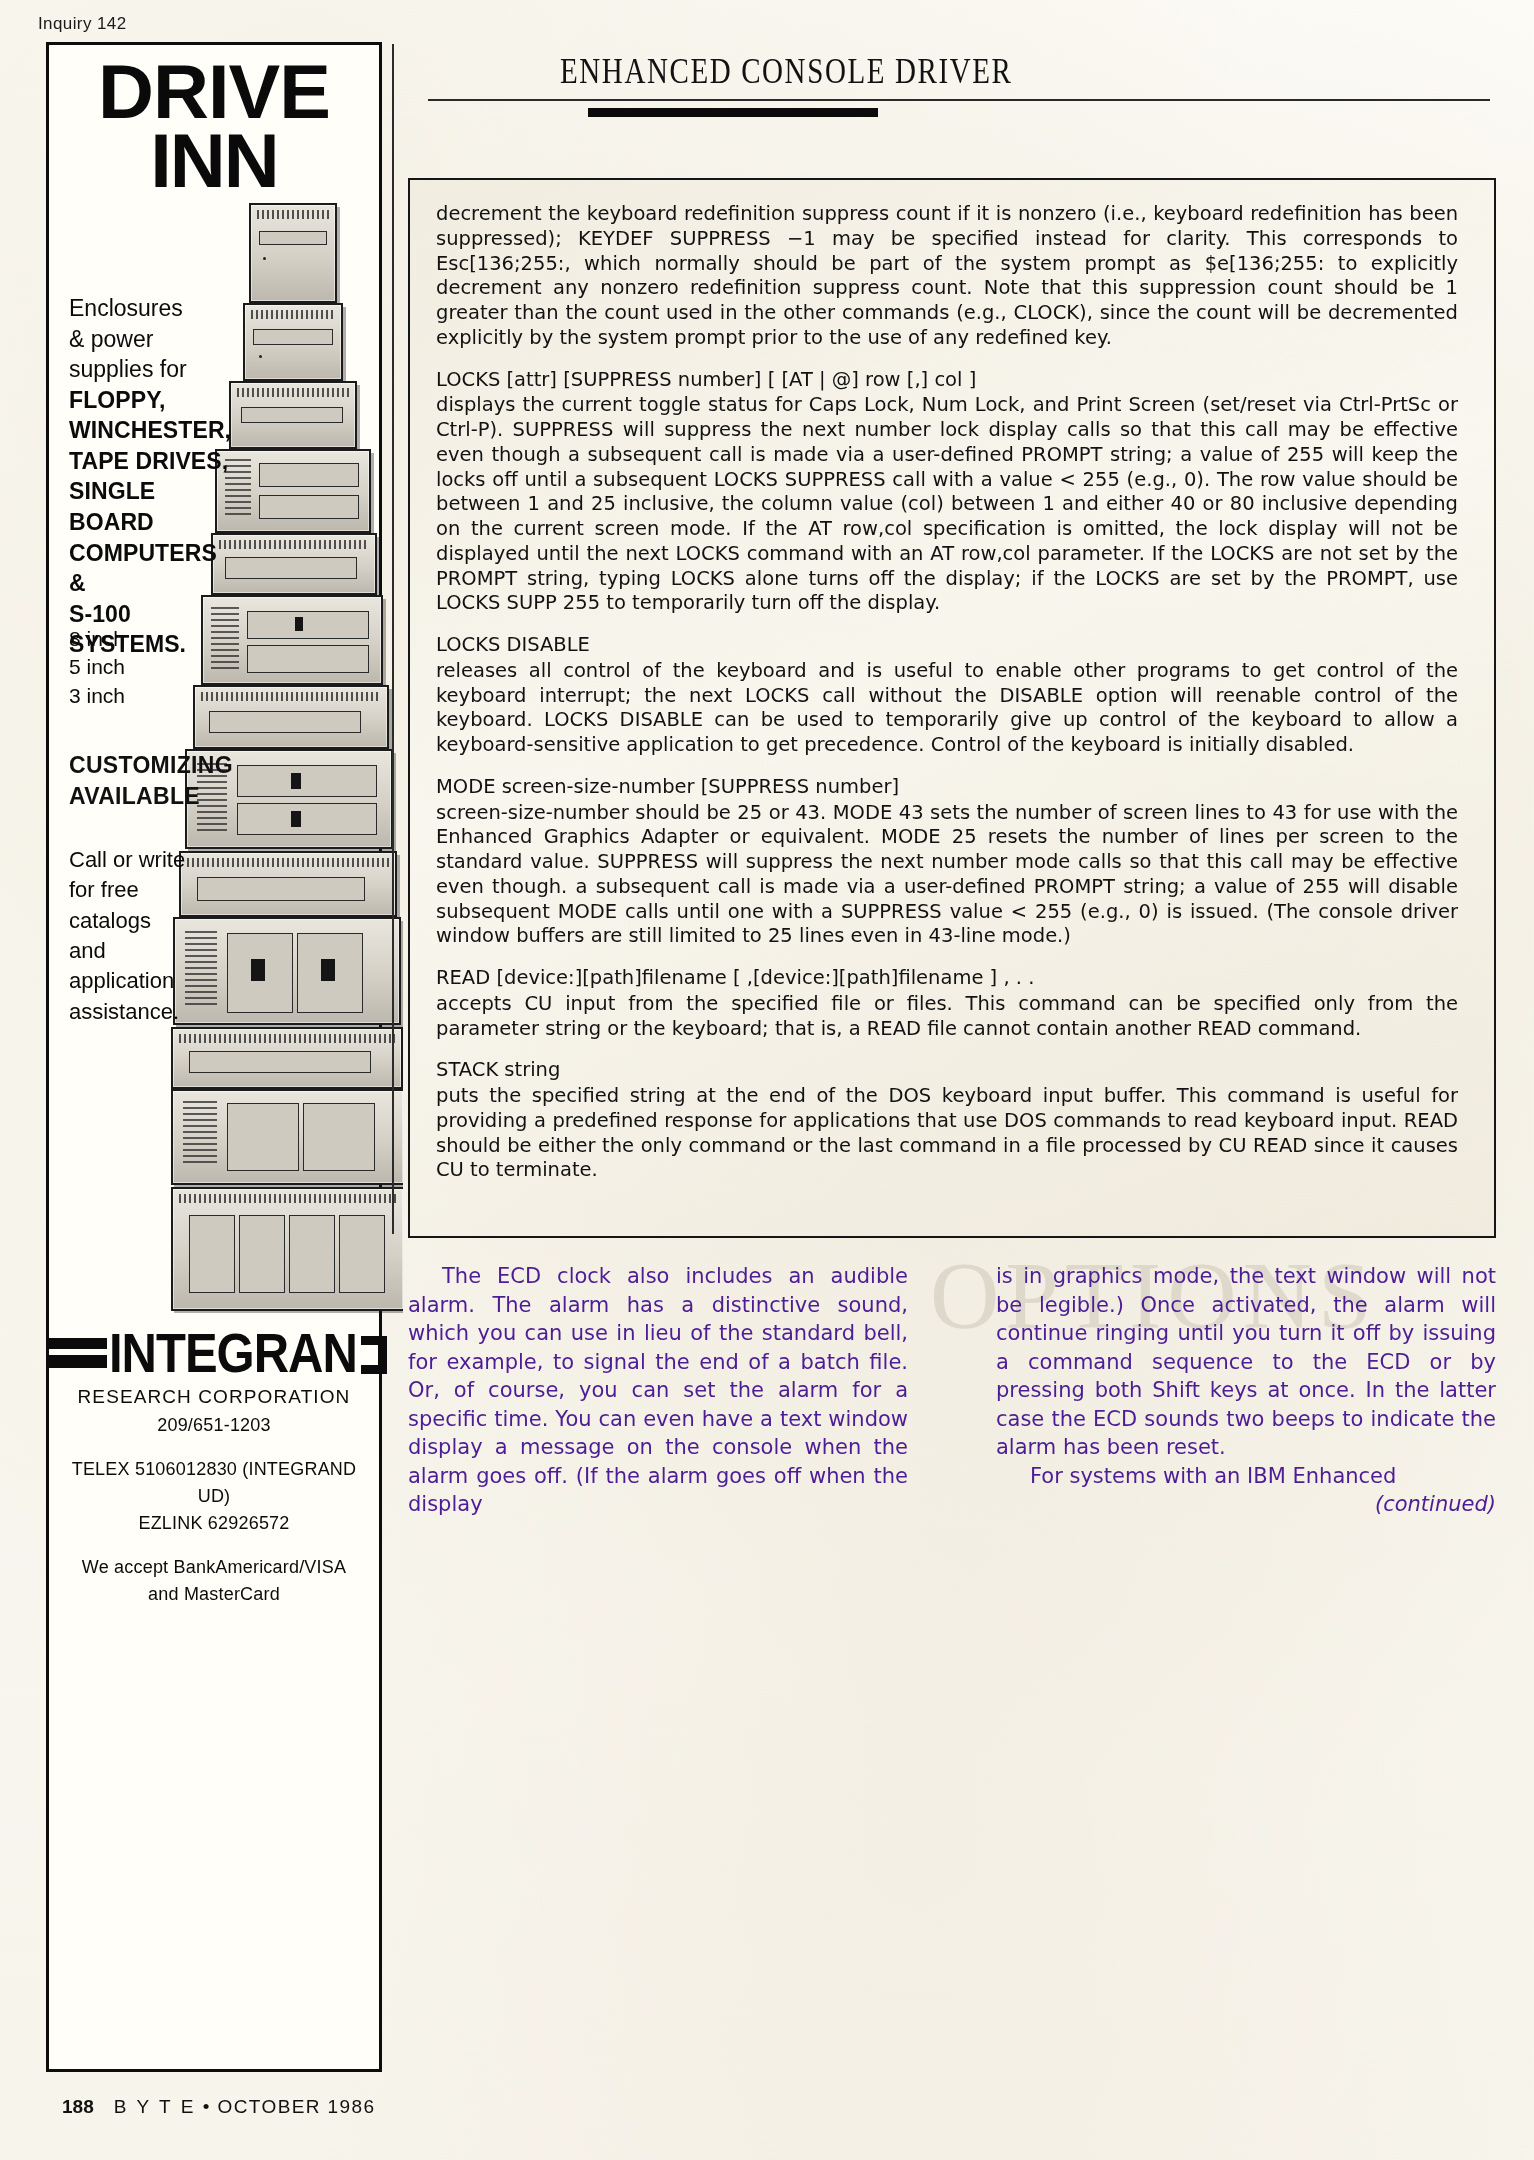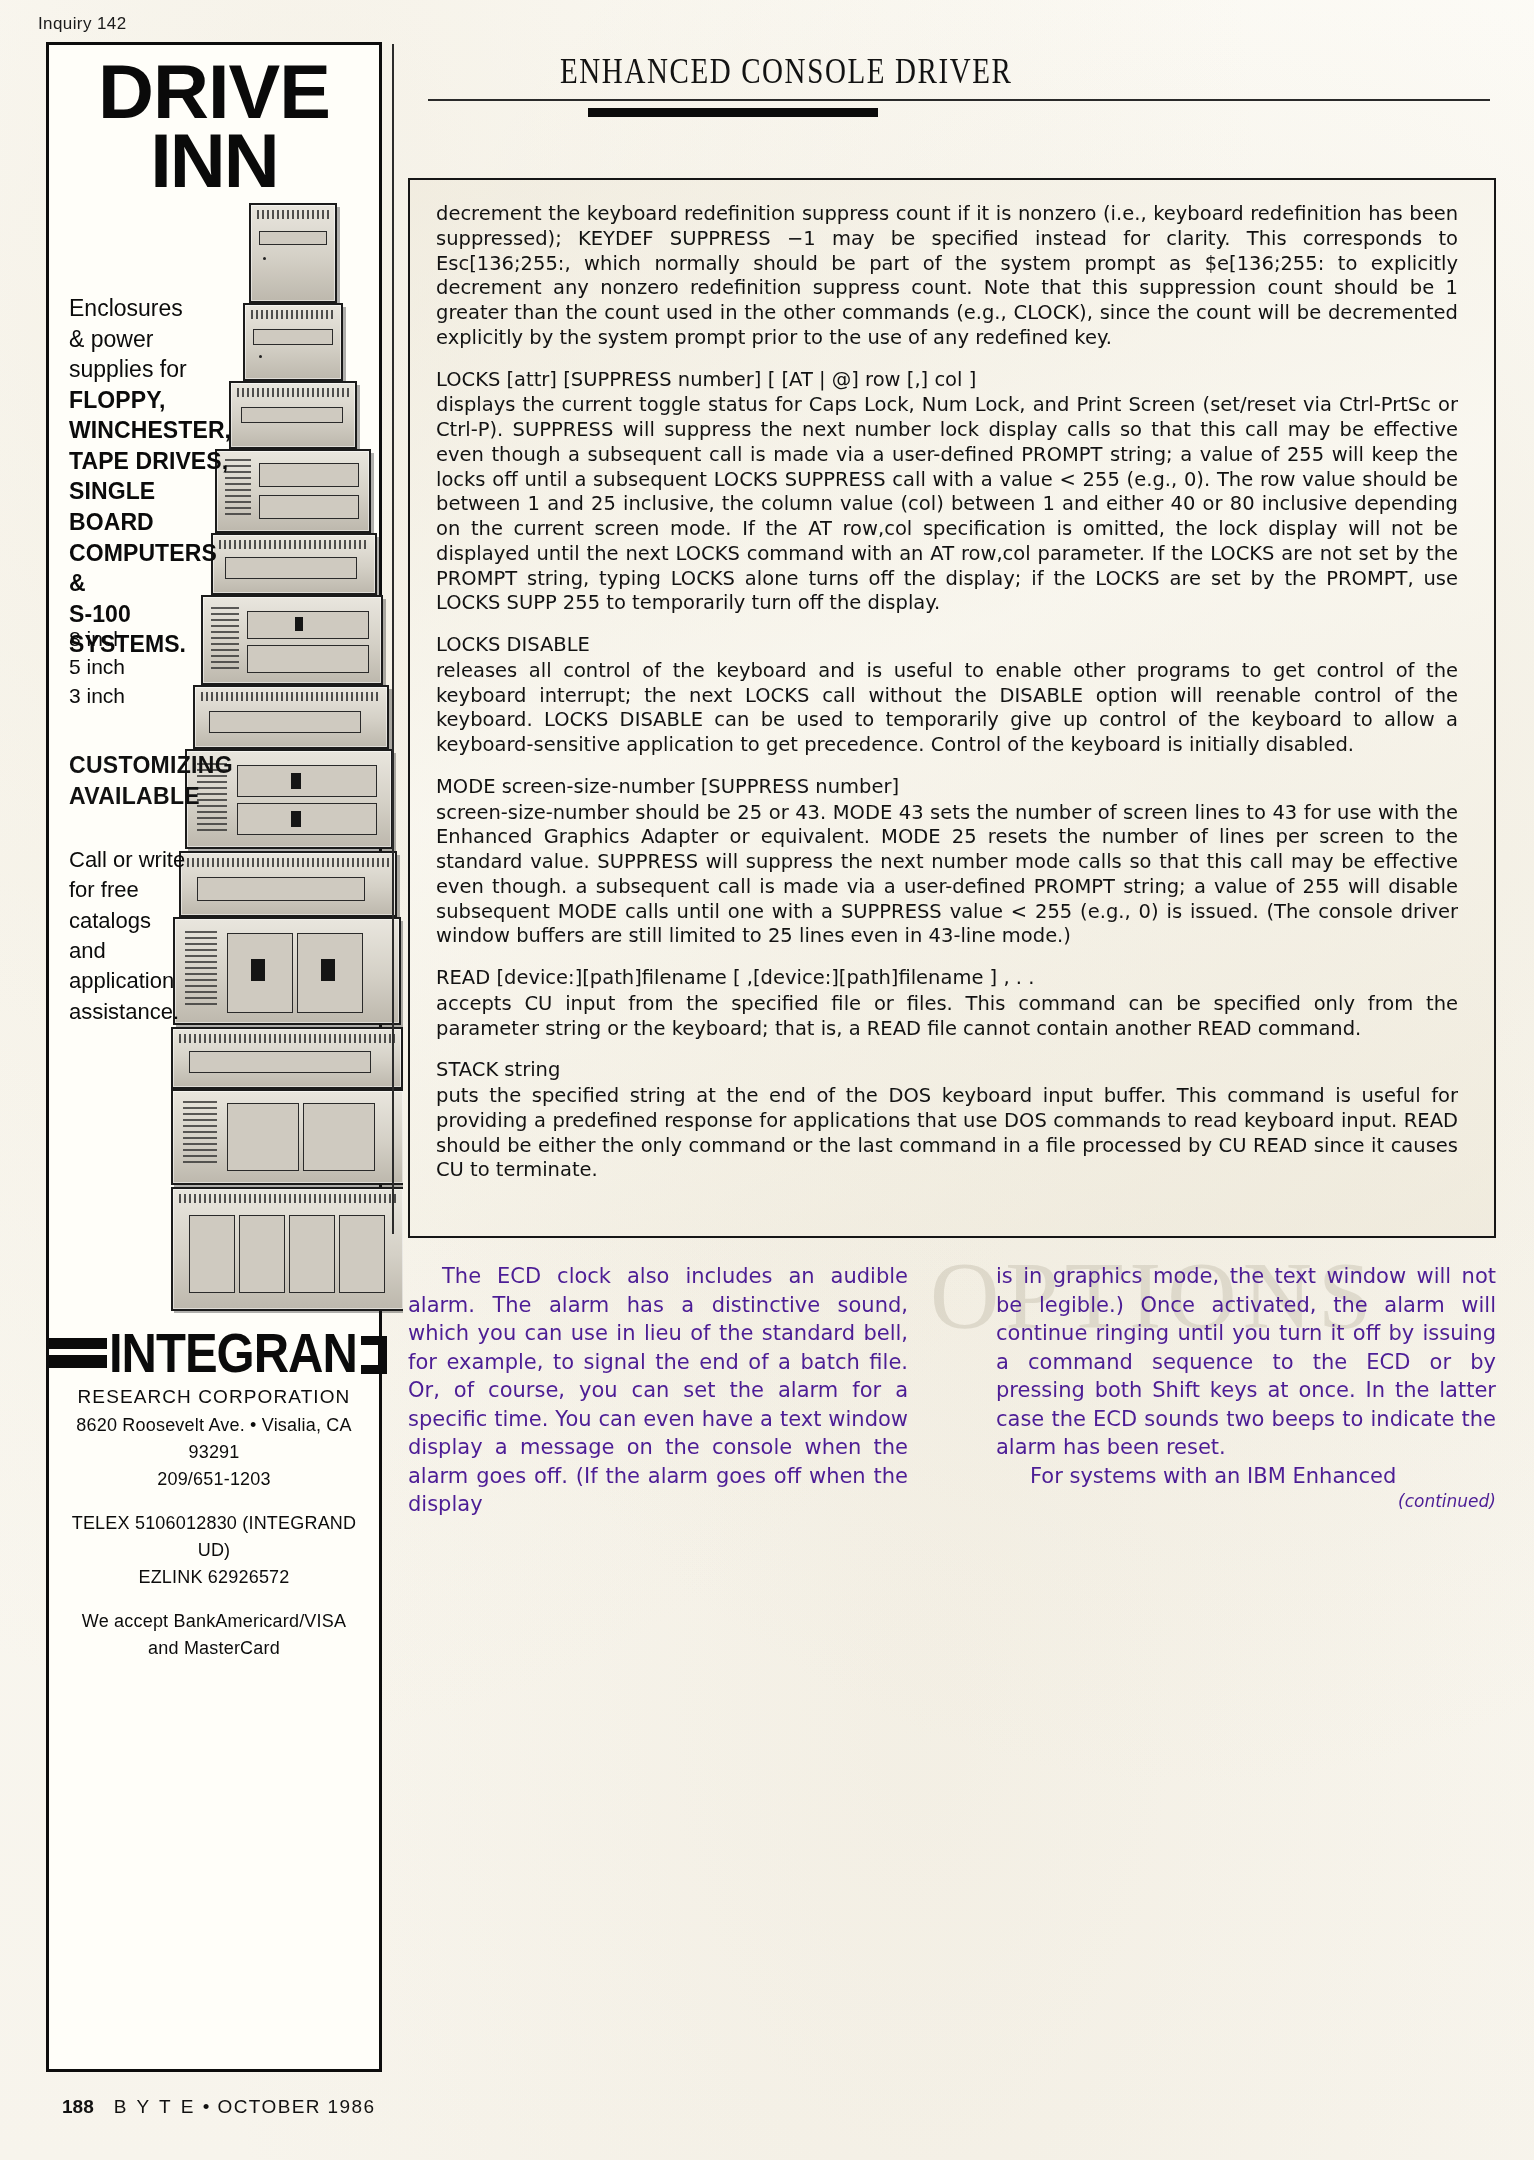--- a/index.html
+++ b/index.html
@@ -174,21 +174,21 @@
   .col{
     width:500px;float:left;
     font-family:"DejaVu Sans", sans-serif;
     font-size:21px;line-height:1.36;color:#4c1d95;
     text-align:justify;
   }
   .col.right{margin-left:88px;}
   .col p{margin:0;text-indent:34px;}
   .col p + p{text-indent:34px;}
   .continued{
-    text-align:right;font-style:italic;font-size:17px;
+    text-align:right;font-style:italic;font-size:21px;
     margin-top:6px;text-indent:0;
   }
   
   .vdiv{
     position:absolute;left:392px;top:44px;width:2px;height:1190px;background:#2b2b2b;
   }
 
   
   .footer{
     position:absolute;left:62px;top:2096px;
@@ -317,21 +317,20 @@
             <i></i>
             <i></i>
           </span>
         <span class="logo-text">INTEGRAN</span>
         <span class="logo-d"></span>
       </span>
     </div>
 
     <div class="addr">
       <div class="rc">RESEARCH CORPORATION</div>
-      <div>8620 Roosevelt Ave.  •  Visalia, CA 93291</div>
       <div>209/651-1203</div>
       <div class="blk">TELEX 5106012830 (INTEGRAND UD)</div>
       <div>EZLINK 62926572</div>
       <div class="blk">We accept BankAmericard/VISA</div>
       <div>and MasterCard</div>
     </div>
 
   </div>
 </div>
 

